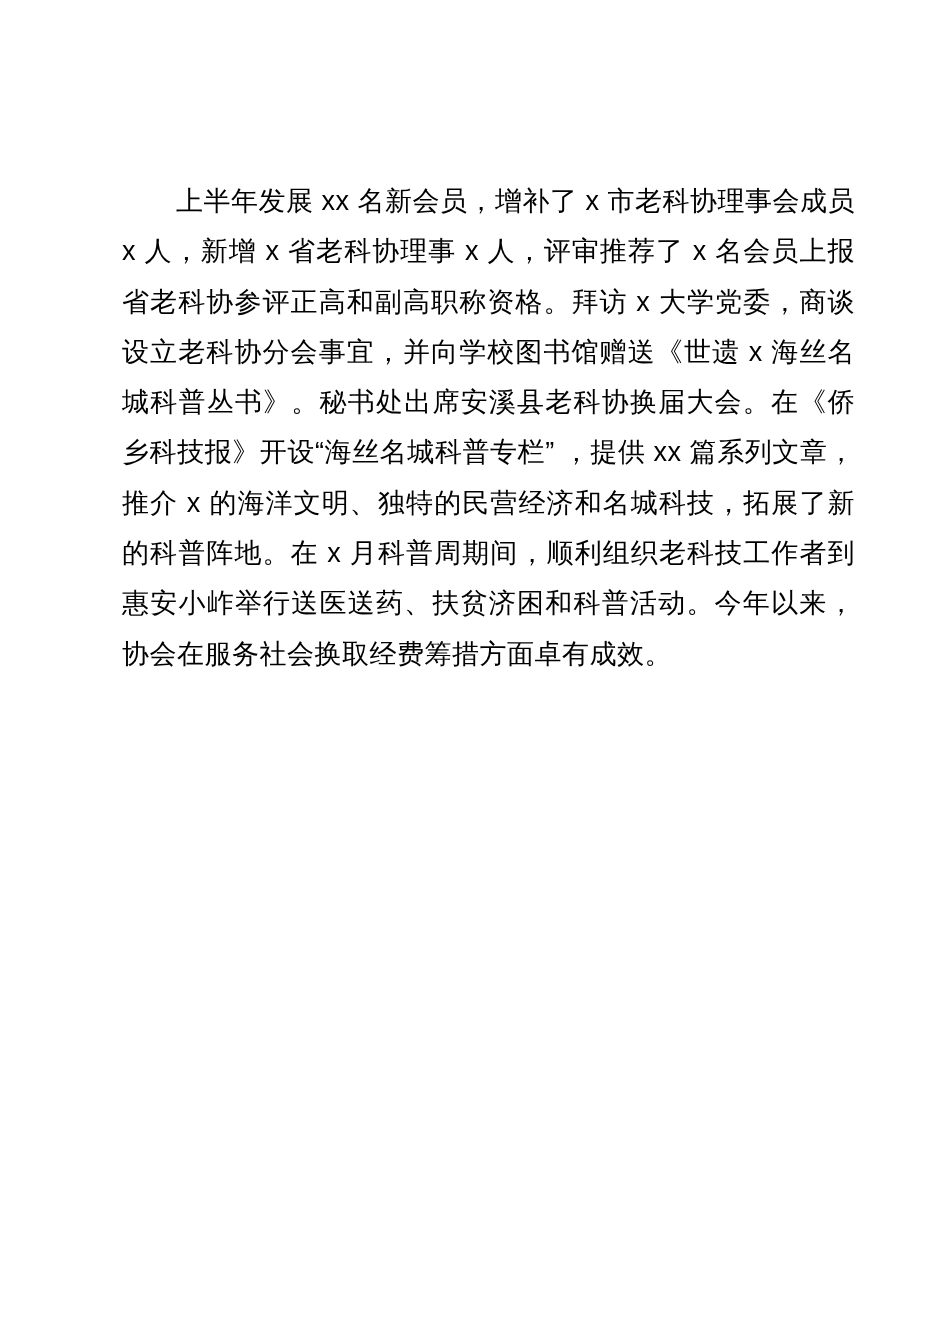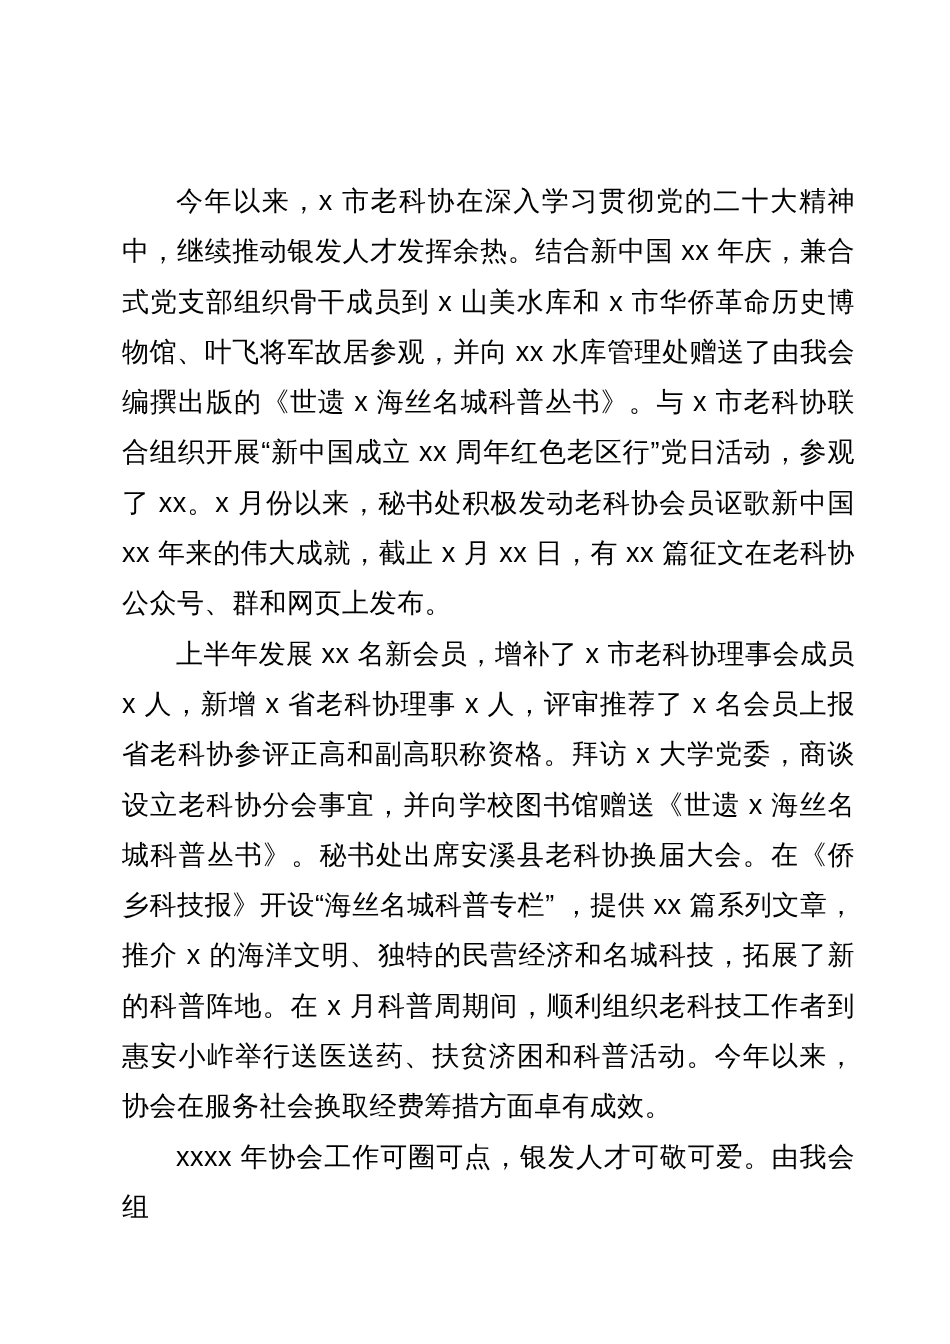--- a/index.html
+++ b/index.html
@@ -39,17 +39,15 @@
     text-indent: 2em;
     word-break: break-all;
     font-weight: 400;
   }
 </style>
 </head>
 <body>
 
 <div class="page">
   <div class="doc-body">
-      <p class="para">今年以来，x 市老科协在深入学习贯彻党的二十大精神中，继续推动银发人才发挥余热。结合新中国 xx 年庆，兼合式党支部组织骨干成员到 x 山美水库和 x 市华侨革命历史博物馆、叶飞将军故居参观，并向 xx 水库管理处赠送了由我会编撰出版的《世遗 x 海丝名城科普丛书》。与 x 市老科协联合组织开展“新中国成立 xx 周年红色老区行”党日活动，参观了 xx。x 月份以来，秘书处积极发动老科协会员讴歌新中国 xx 年来的伟大成就，截止 x 月 xx 日，有 xx 篇征文在老科协公众号、群和网页上发布。</p>
       <p class="para">上半年发展 xx 名新会员，增补了 x 市老科协理事会成员 x 人，新增 x 省老科协理事 x 人，评审推荐了 x 名会员上报省老科协参评正高和副高职称资格。拜访 x 大学党委，商谈设立老科协分会事宜，并向学校图书馆赠送《世遗 x 海丝名城科普丛书》。秘书处出席安溪县老科协换届大会。在《侨乡科技报》开设“海丝名城科普专栏” ，提供 xx 篇系列文章，推介 x 的海洋文明、独特的民营经济和名城科技，拓展了新的科普阵地。在 x 月科普周期间，顺利组织老科技工作者到惠安小岞举行送医送药、扶贫济困和科普活动。今年以来，协会在服务社会换取经费筹措方面卓有成效。</p>
-      <p class="para">xxxx 年协会工作可圈可点，银发人才可敬可爱。由我会组</p>
     </div>
 </div>
 
 </body></html>

